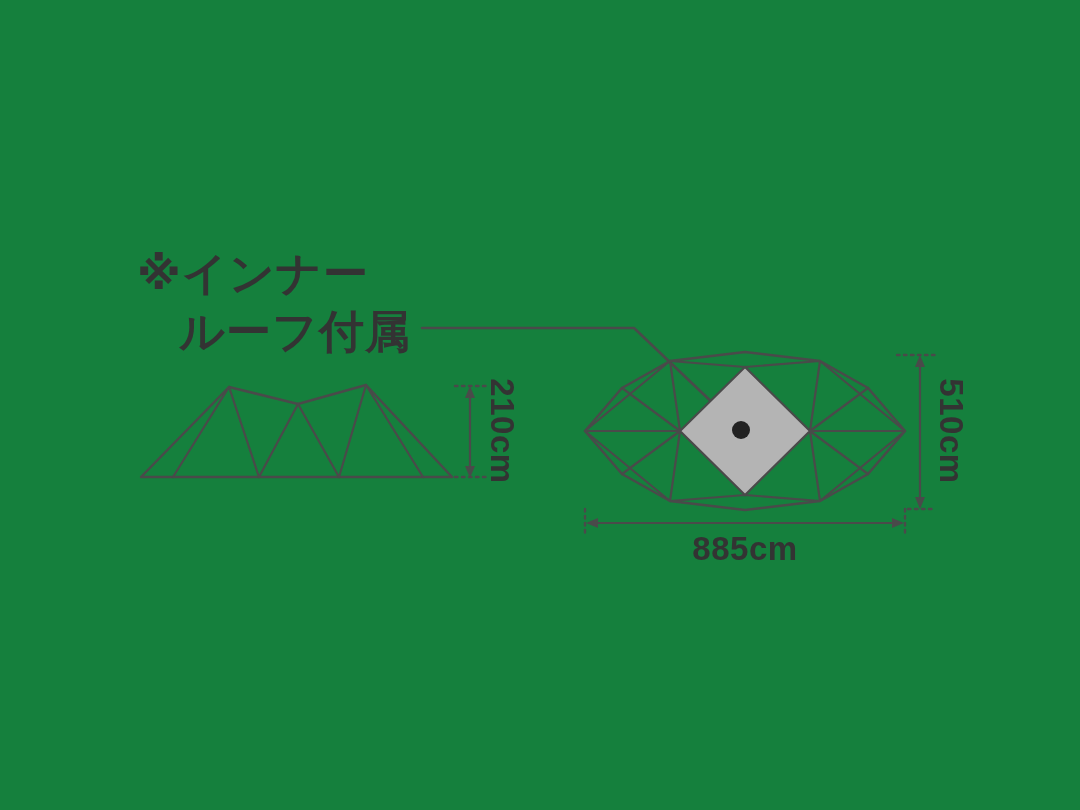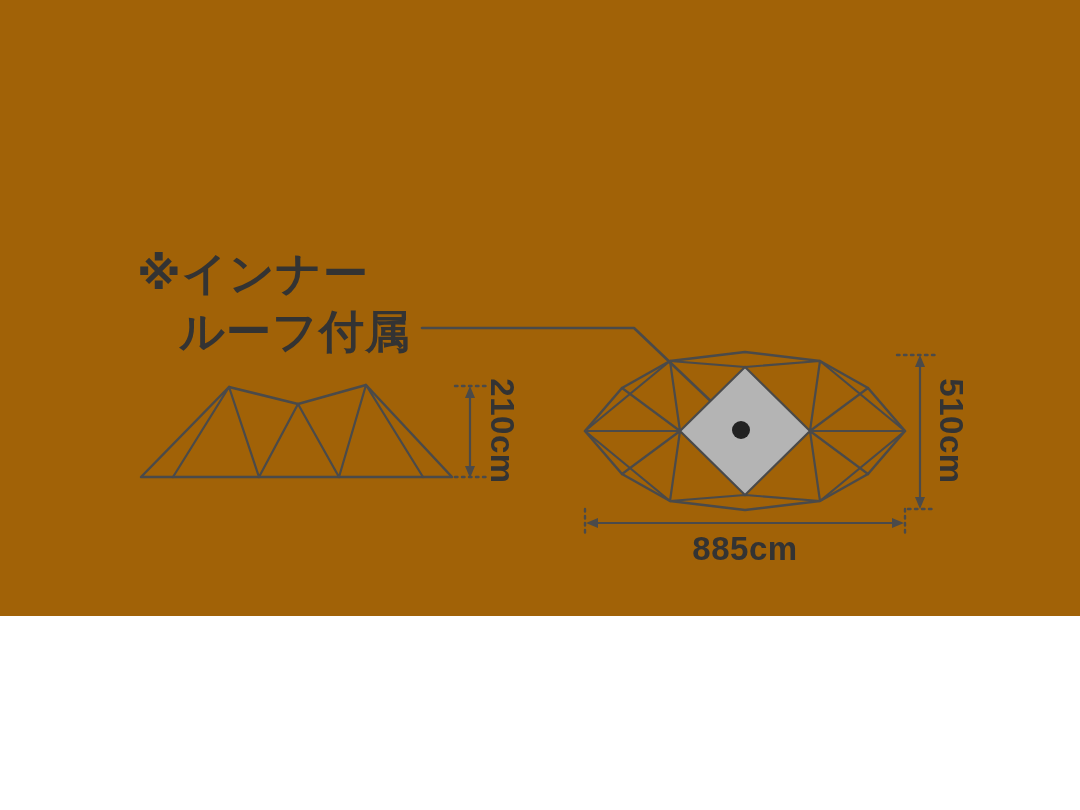--- a/index.html
+++ b/index.html
@@ -3,22 +3,22 @@
   <meta charset="utf-8">
   <style>
     html, body {
       margin: 0;
       padding: 0;
       background: #ffffff;
     }
     .canvas {
       position: relative;
       width: 1080px;
-      height: 616px;
-      background: #a16207;
+      height: 810px;
+      background: #15803d;
       overflow: hidden;
     }
     svg { display: block; }
     text {
       font-family: "Liberation Sans", "DejaVu Sans", sans-serif;
       font-weight: bold;
       fill: #333333;
     }
     .note-text { font-size: 45px; letter-spacing: 1px; }
     .dim-label { font-size: 33px; letter-spacing: 0.5px; }

